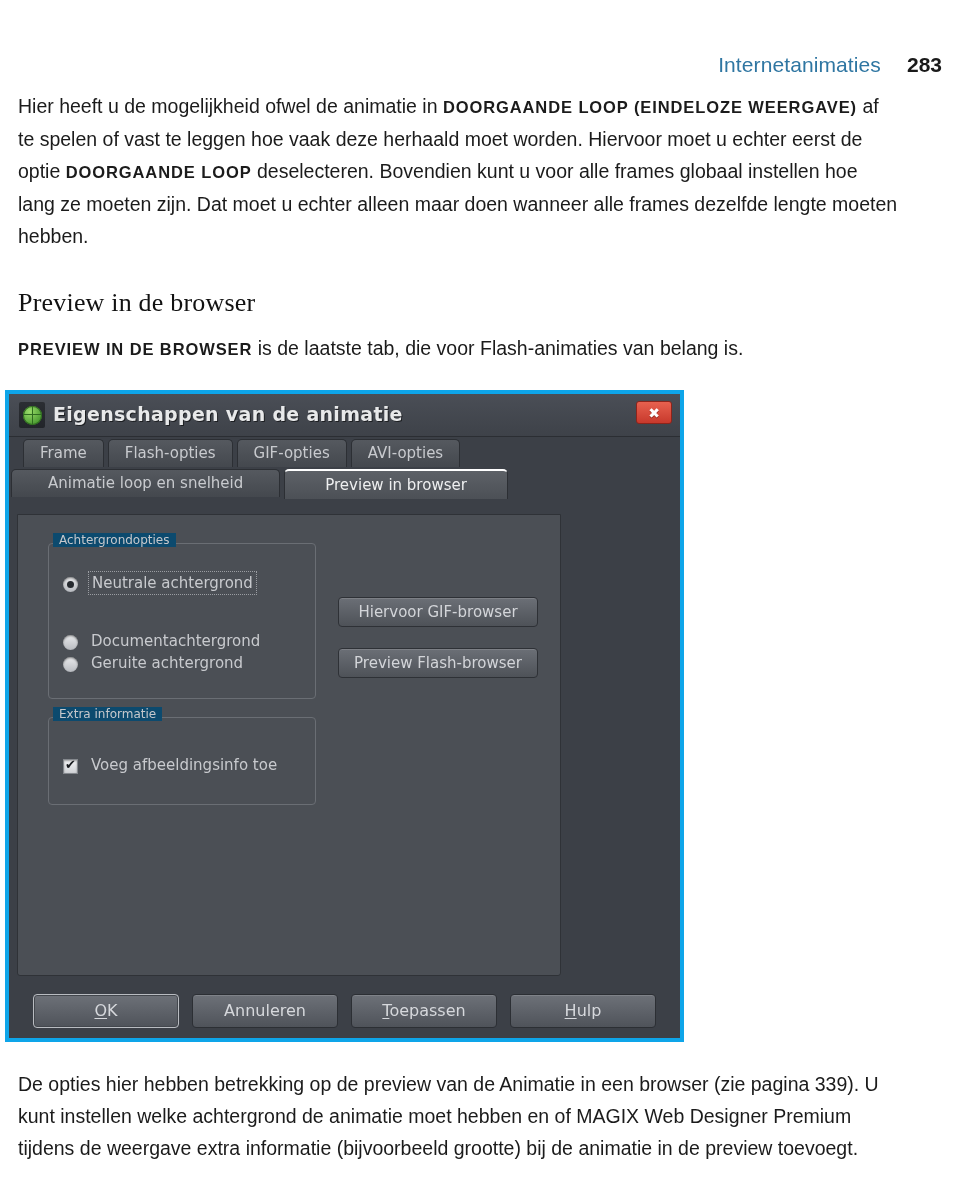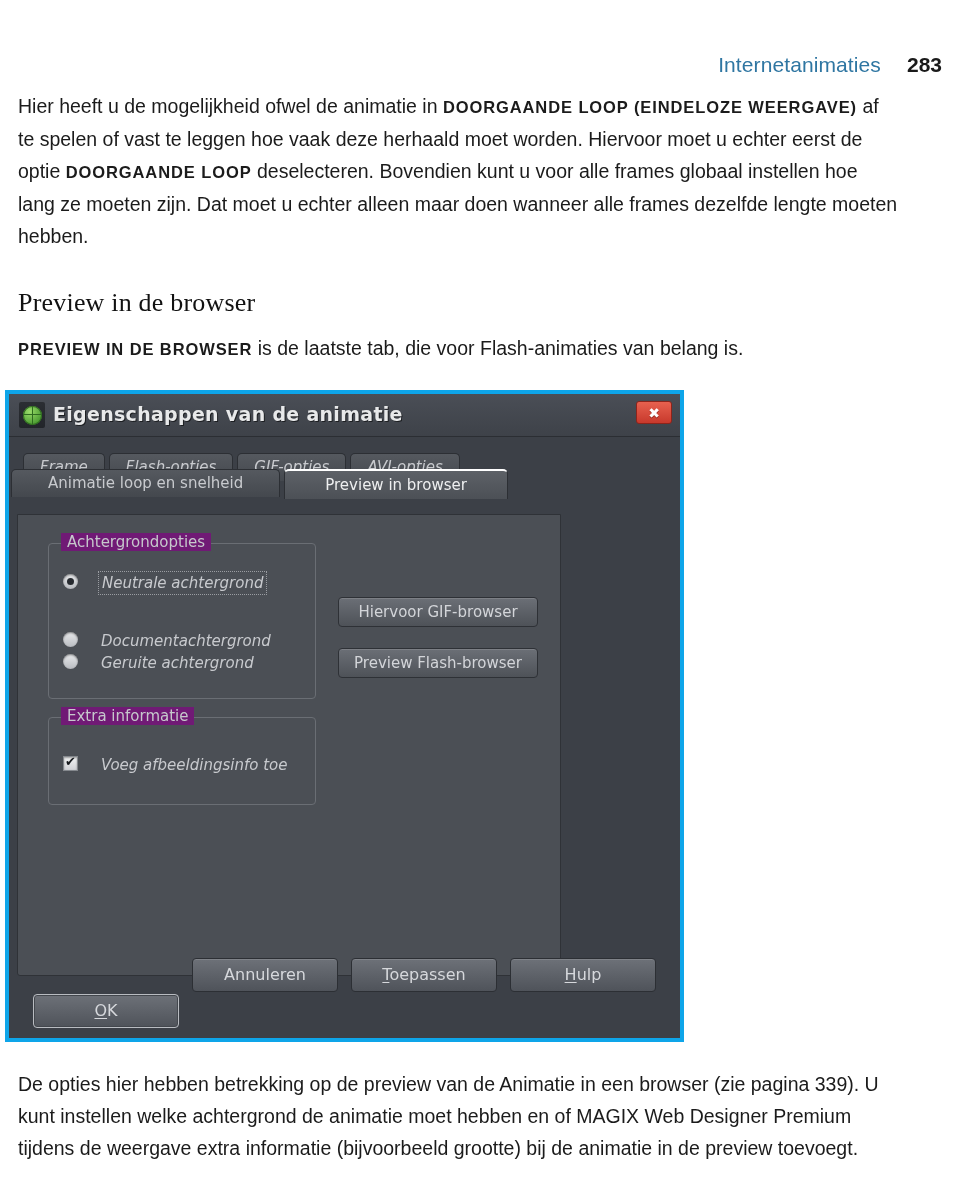--- a/index.html
+++ b/index.html
@@ -152,21 +152,21 @@
     position: relative;
     height: 70px;
     padding: 0 8px;
     box-sizing: border-box;
   }
   .tabrow {
     position: absolute;
     display: flex;
     gap: 4px;
   }
-  .tabrow.row1 { left: 14px; top: 16px; font-style: italic; }
+  .tabrow.row1 { left: 14px; top: 2px; }
   .tabrow.row2 { left: 2px; top: 32px; }
 
   .tab {
     height: 28px;
     line-height: 27px;
     padding: 0 16px;
     background: linear-gradient(#55595f, #44484e);
     border: 1px solid #2c2f34;
     border-bottom: none;
     border-radius: 5px 5px 0 0;
@@ -200,37 +200,36 @@
 
   .groupbox {
     position: absolute;
     border: 1px solid #6a6e74;
     border-radius: 4px;
     box-sizing: border-box;
   }
   .groupbox > .gb-title {
     position: absolute;
     top: -11px;
-    left: 12px;
+    left: 4px;
     padding: 0 6px;
-    background: #701a75;
+    background: #0c4a6e;
     color: #c6c8cc;
-    font-size: 15px;
+    font-size: 12px;
     white-space: nowrap;
   }
   #gb-achtergrond { left: 30px; top: 28px; width: 268px; height: 156px; }
   #gb-extra       { left: 30px; top: 202px; width: 268px; height: 88px; }
 
   .radio-row, .check-row {
     position: absolute;
     display: flex;
-    align-items: flex-start;
-    gap: 23px;
+    align-items: flex-end;
+    gap: 13px;
     left: 14px;
-    font-style: italic;
   }
   .radio {
     width: 15px;
     height: 15px;
     border-radius: 50%;
     background: linear-gradient(#e9eaec, #b9bcc1);
     box-shadow: inset 0 1px 2px rgba(0,0,0,.45);
     flex: none;
     position: relative;
   }
@@ -309,21 +308,20 @@
     border-radius: 4px;
     color: #d6d8dc;
     font-size: 16px;
     text-align: center;
     box-sizing: border-box;
     box-shadow: inset 0 1px 0 rgba(255,255,255,.13);
   }
   .dlg-btn.default {
     border: 1px solid #b9bcc1;
     box-shadow: inset 0 0 0 1px #43474d, inset 0 1px 0 rgba(255,255,255,.10);
-    margin-top: 36px;
   }
   .dlg-btn u { text-underline-offset: 2px; }
 
   
   .content-bottom {
     position: absolute;
     left: 18px;
     top: 1068px;
     width: 890px;
   }

